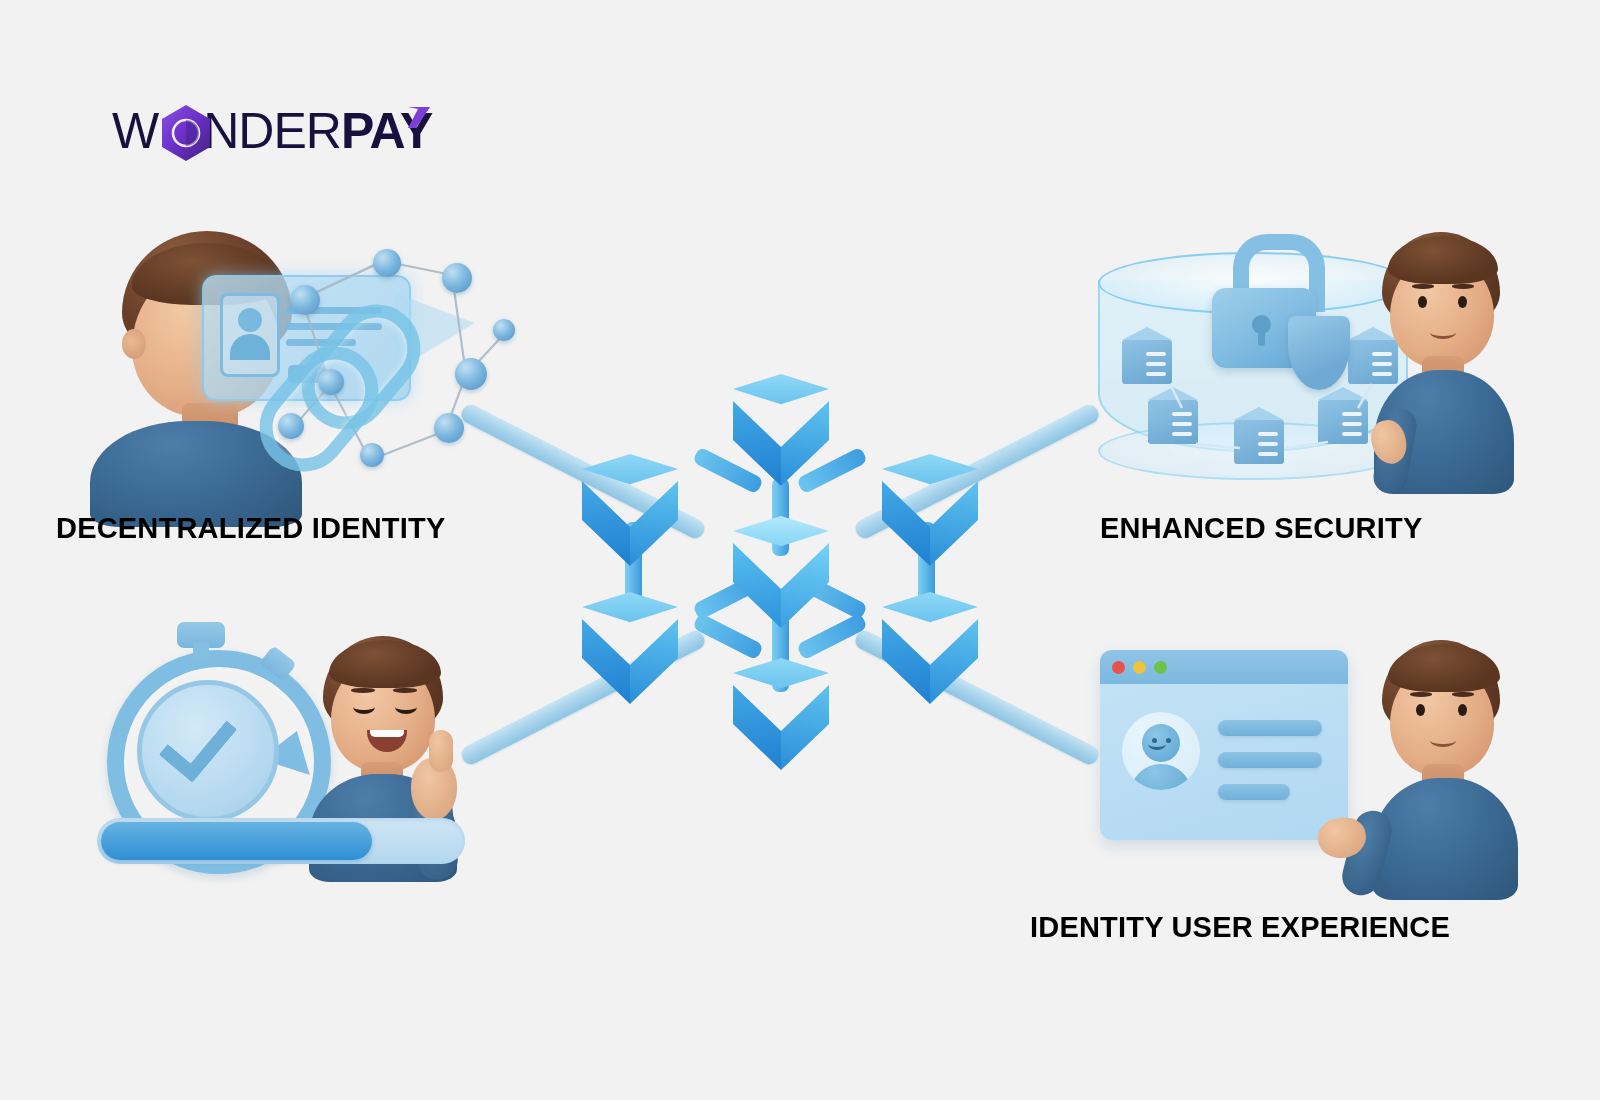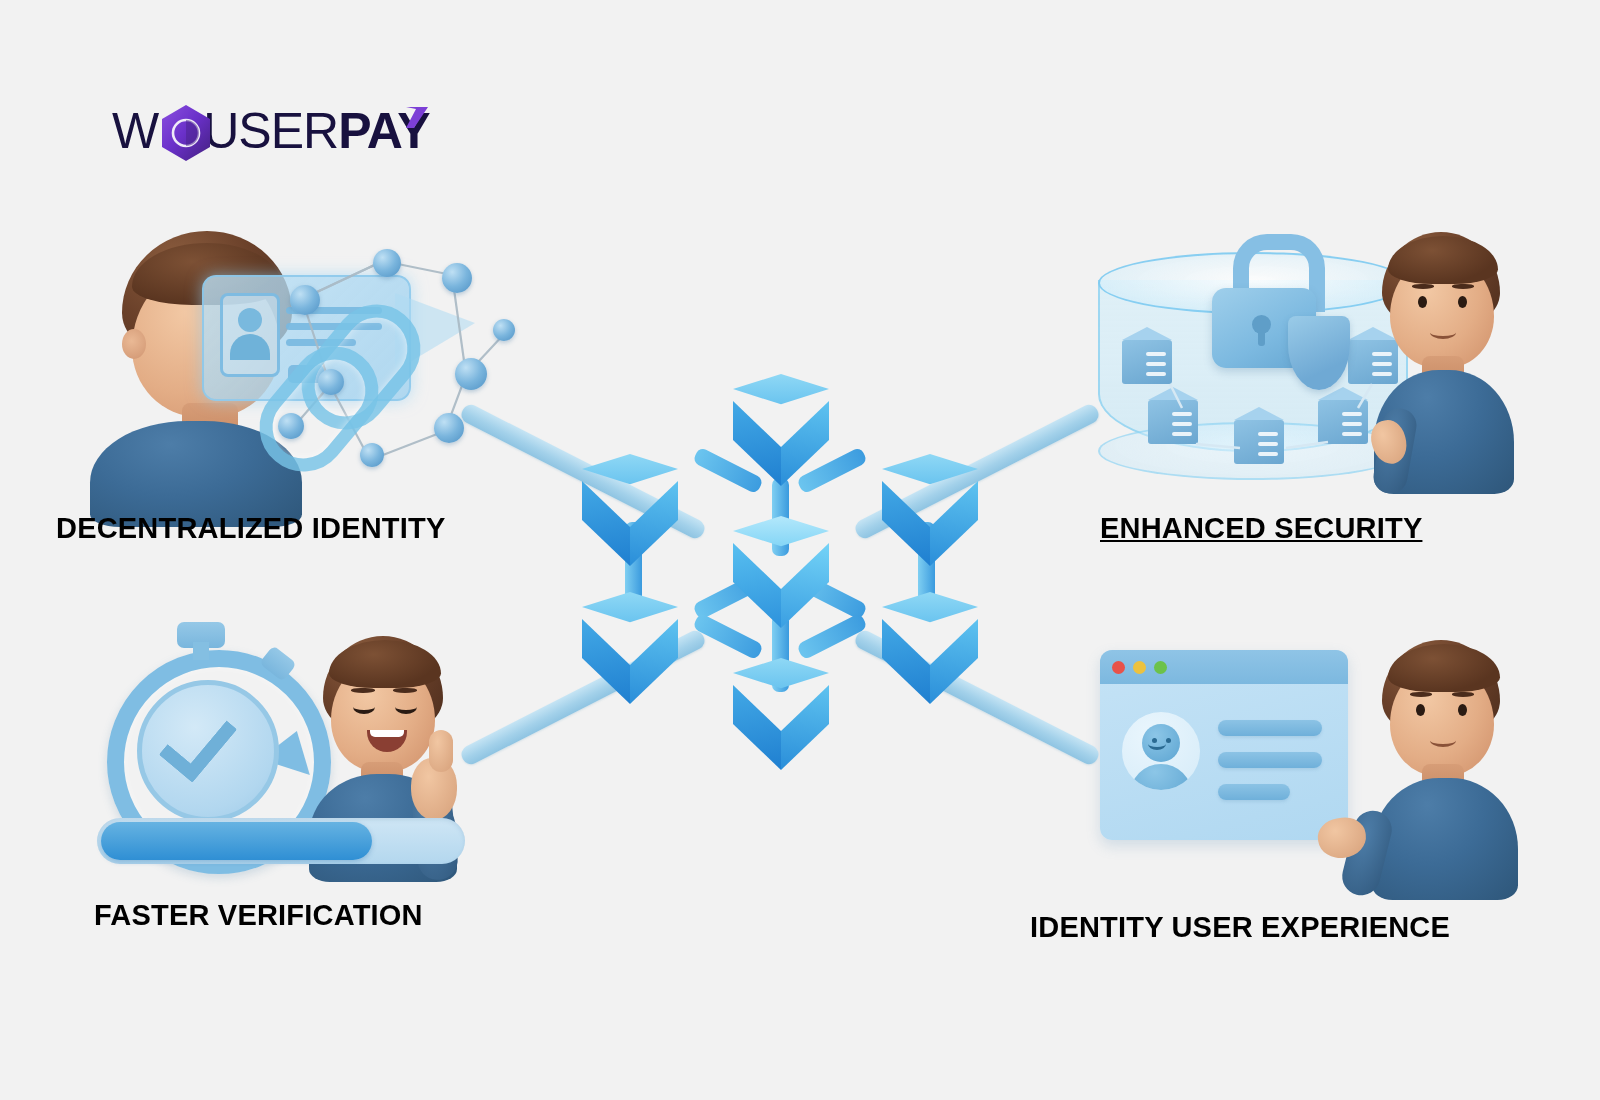--- a/index.html
+++ b/index.html
@@ -59,21 +59,21 @@
   .feature-label {
     position: absolute;
     font-family: "Liberation Sans", sans-serif;
     font-weight: 700;
     font-size: 29px;
     letter-spacing: 0.2px;
     color: #000000;
     white-space: nowrap;
   }
   #label-identity   { left: 56px;  top: 512px; }
-  #label-security   { left: 1100px; top: 512px; text-decoration: underline; }
+  #label-security   { left: 1100px; top: 512px; }
   #label-faster     { left: 94px;  top: 899px; }
   #label-ux         { left: 1030px; top: 971px; transform: translateY(-60px); }
 
   
   .illu { position: absolute; }
 
   
   .person { position: absolute; }
   .p-hair {
     position: absolute;
@@ -414,21 +414,21 @@
           <linearGradient id="hexg" x1="0" y1="0" x2="1" y2="1">
             <stop offset="0%" stop-color="#8b4fe0"></stop>
             <stop offset="48%" stop-color="#6a30c9"></stop>
             <stop offset="100%" stop-color="#43207f"></stop>
           </linearGradient>
         </defs>
         <polygon points="26,1 50,15 50,43 26,57 2,43 2,15" fill="url(#hexg)"></polygon>
         <circle cx="26" cy="29" r="13" fill="none" stroke="#efeaf8" stroke-width="2.6"></circle>
         <path d="M26 16 A13 13 0 0 1 26 42 Z" fill="#4c2490" opacity="0.55"></path>
       </svg>
-      <span class="logo-w">W</span><span class="logo-ohole"></span><span class="logo-nder">USER</span><span class="logo-pa">PA</span><span class="logo-y">Y</span>
+      <span class="logo-w">W</span><span class="logo-ohole"></span><span class="logo-nder">NDER</span><span class="logo-pa">PA</span><span class="logo-y">Y</span>
       <svg class="logo-ytick" viewBox="0 0 22 21">
         <polygon points="0,0 14,0 22,0 8,21 0,21 10,2" fill="#7c3fd6"></polygon>
       </svg>
     </div>
   </div>
 
   <div class="illu" id="illu-identity">
 
     <div class="person">
       <div class="p-hair" style="left:52px; top:6px; width:170px; height:132px;"></div>
@@ -572,21 +572,20 @@
 
       <div class="p-hand" style="left:316px; top:146px; width:46px; height:62px;"></div>
       <div style="position:absolute;left:334px;top:118px;width:24px;height:42px;border-radius:12px;background:radial-gradient(ellipse at 36% 28%,#f1c6a2,#d6a07a);"></div>
     </div>
 
     <div id="progress-track">
       <div id="progress-fill" style="width:271px;"></div>
     </div>
   </div>
 
-  <div class="feature-label" id="label-faster">FASTER VERIFICATION</div>
 
   <div class="illu" id="illu-ux">
 
     <div id="uxwin">
       <div id="uxwin-bar">
         <div class="uxdot" id="uxdot-red"></div>
         <div class="uxdot" id="uxdot-yellow"></div>
         <div class="uxdot" id="uxdot-green"></div>
       </div>
       <div id="ux-avatar-ring">

